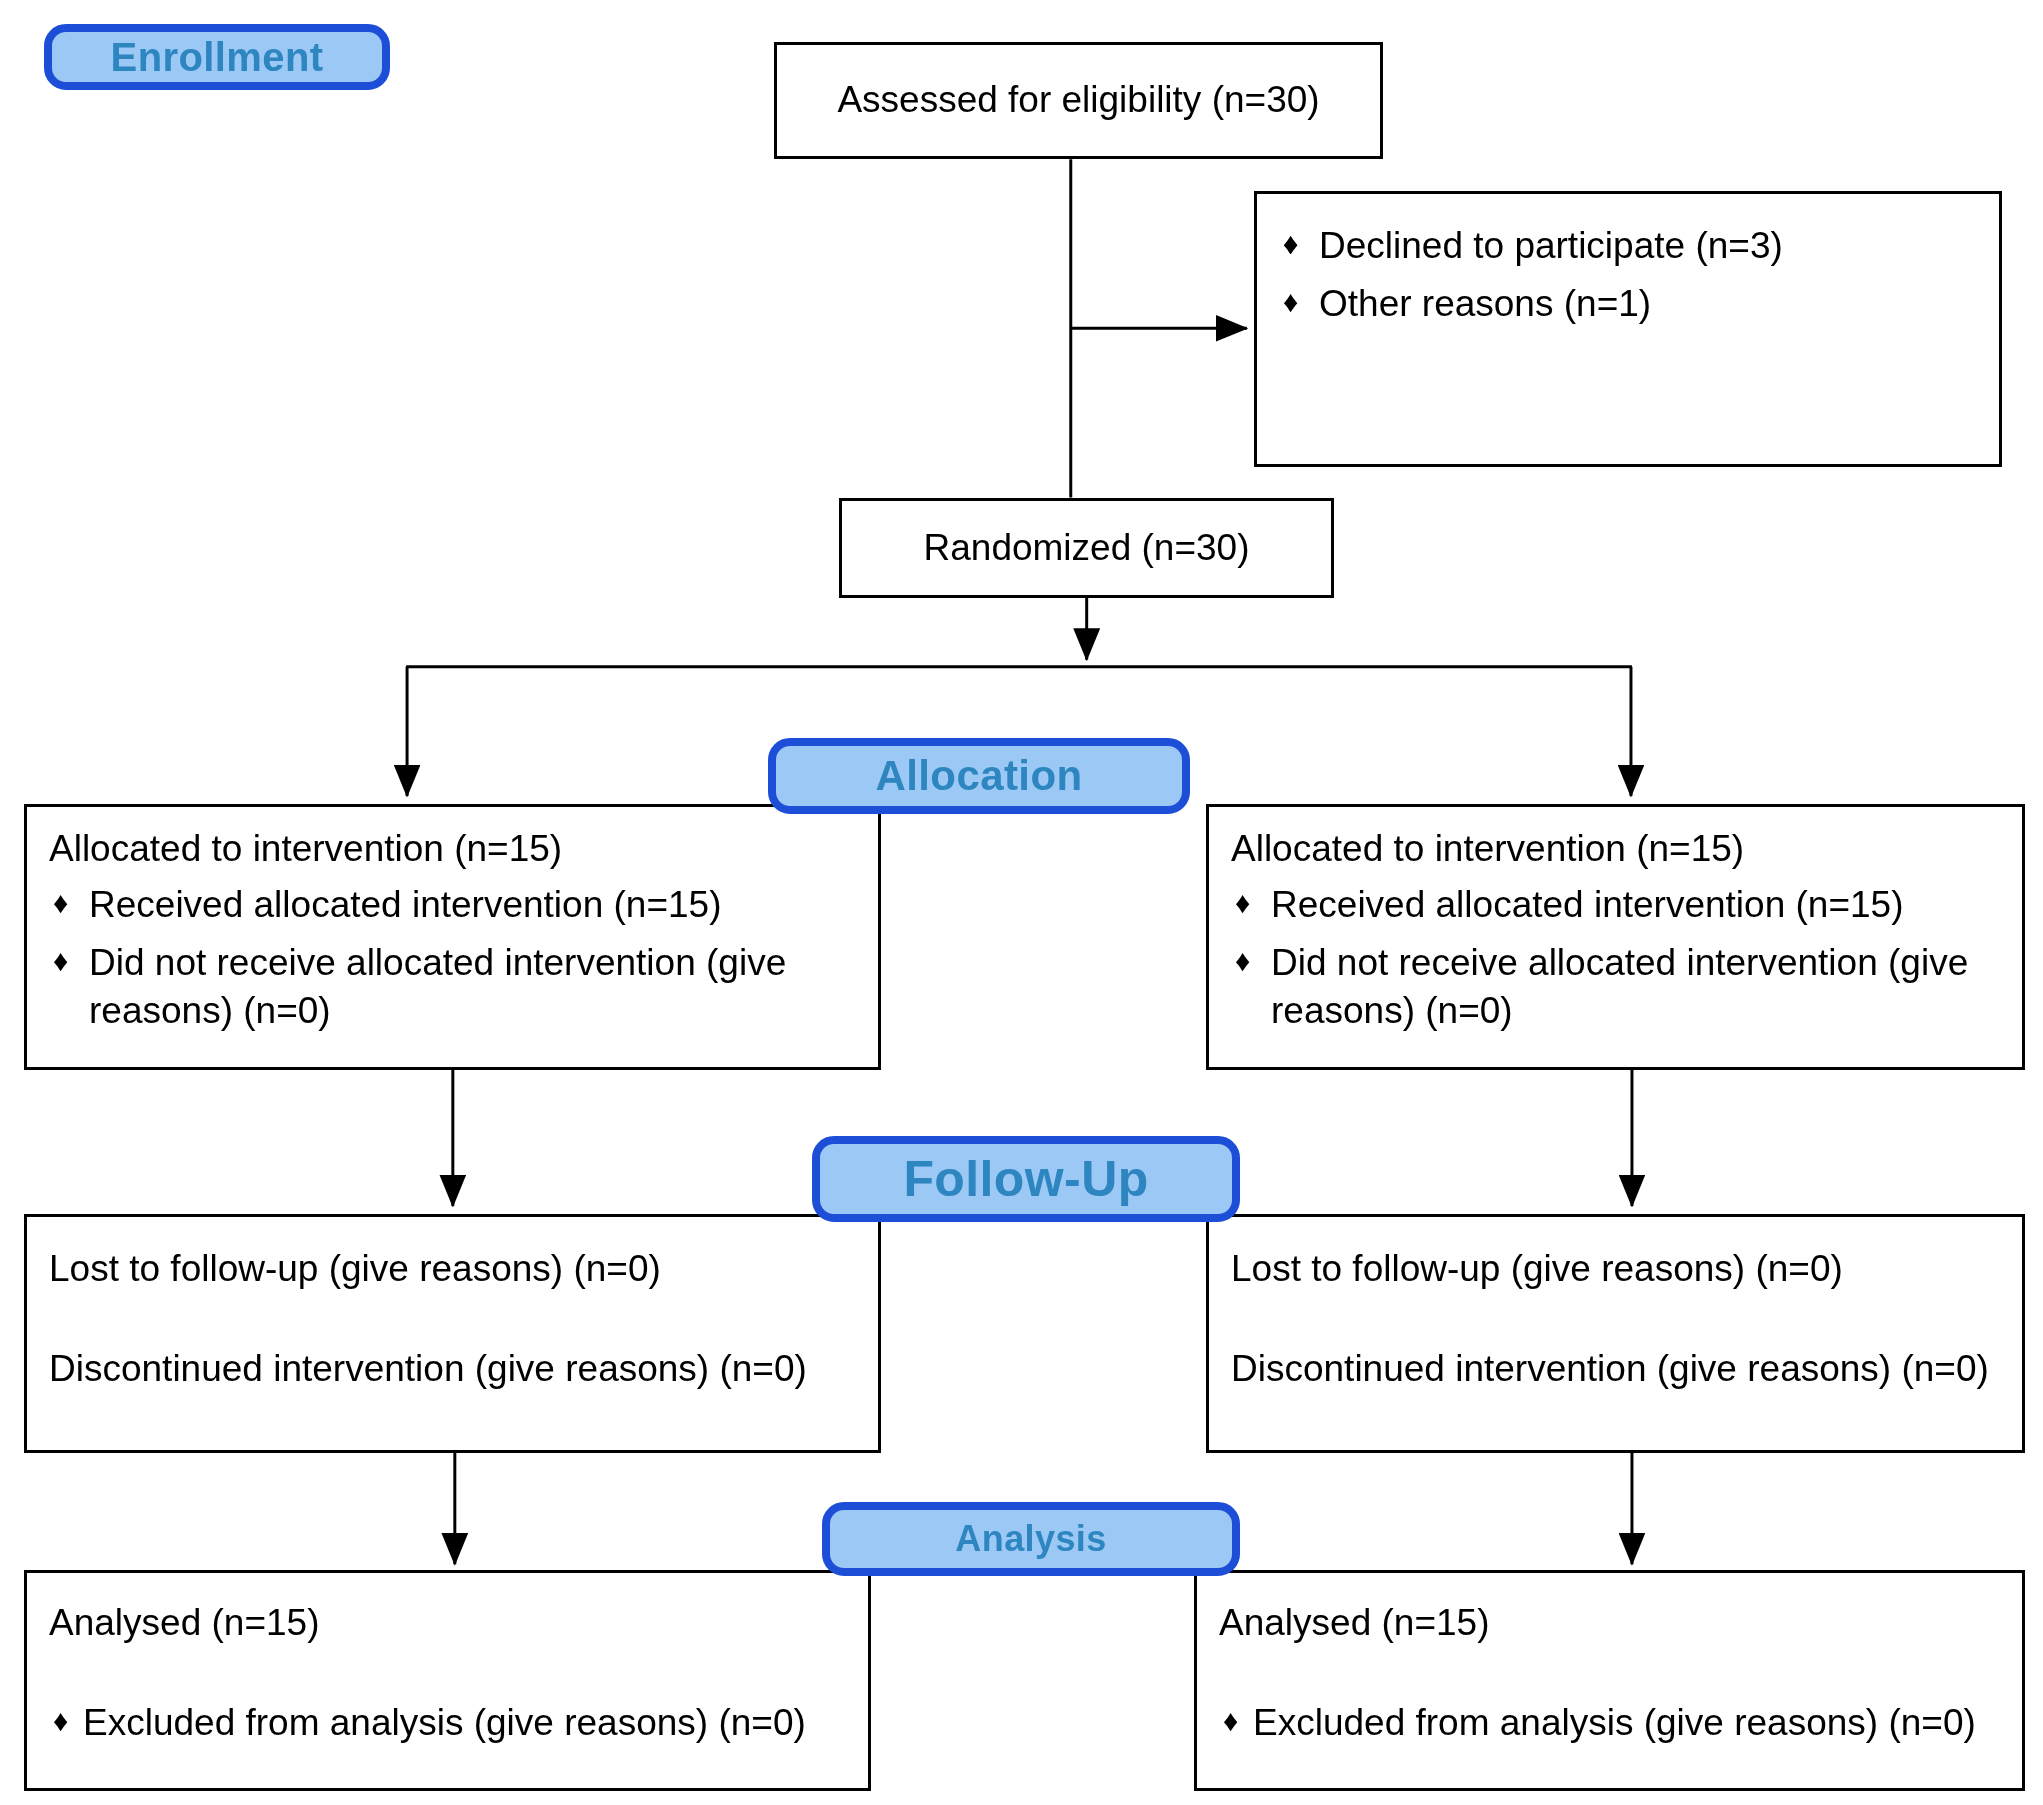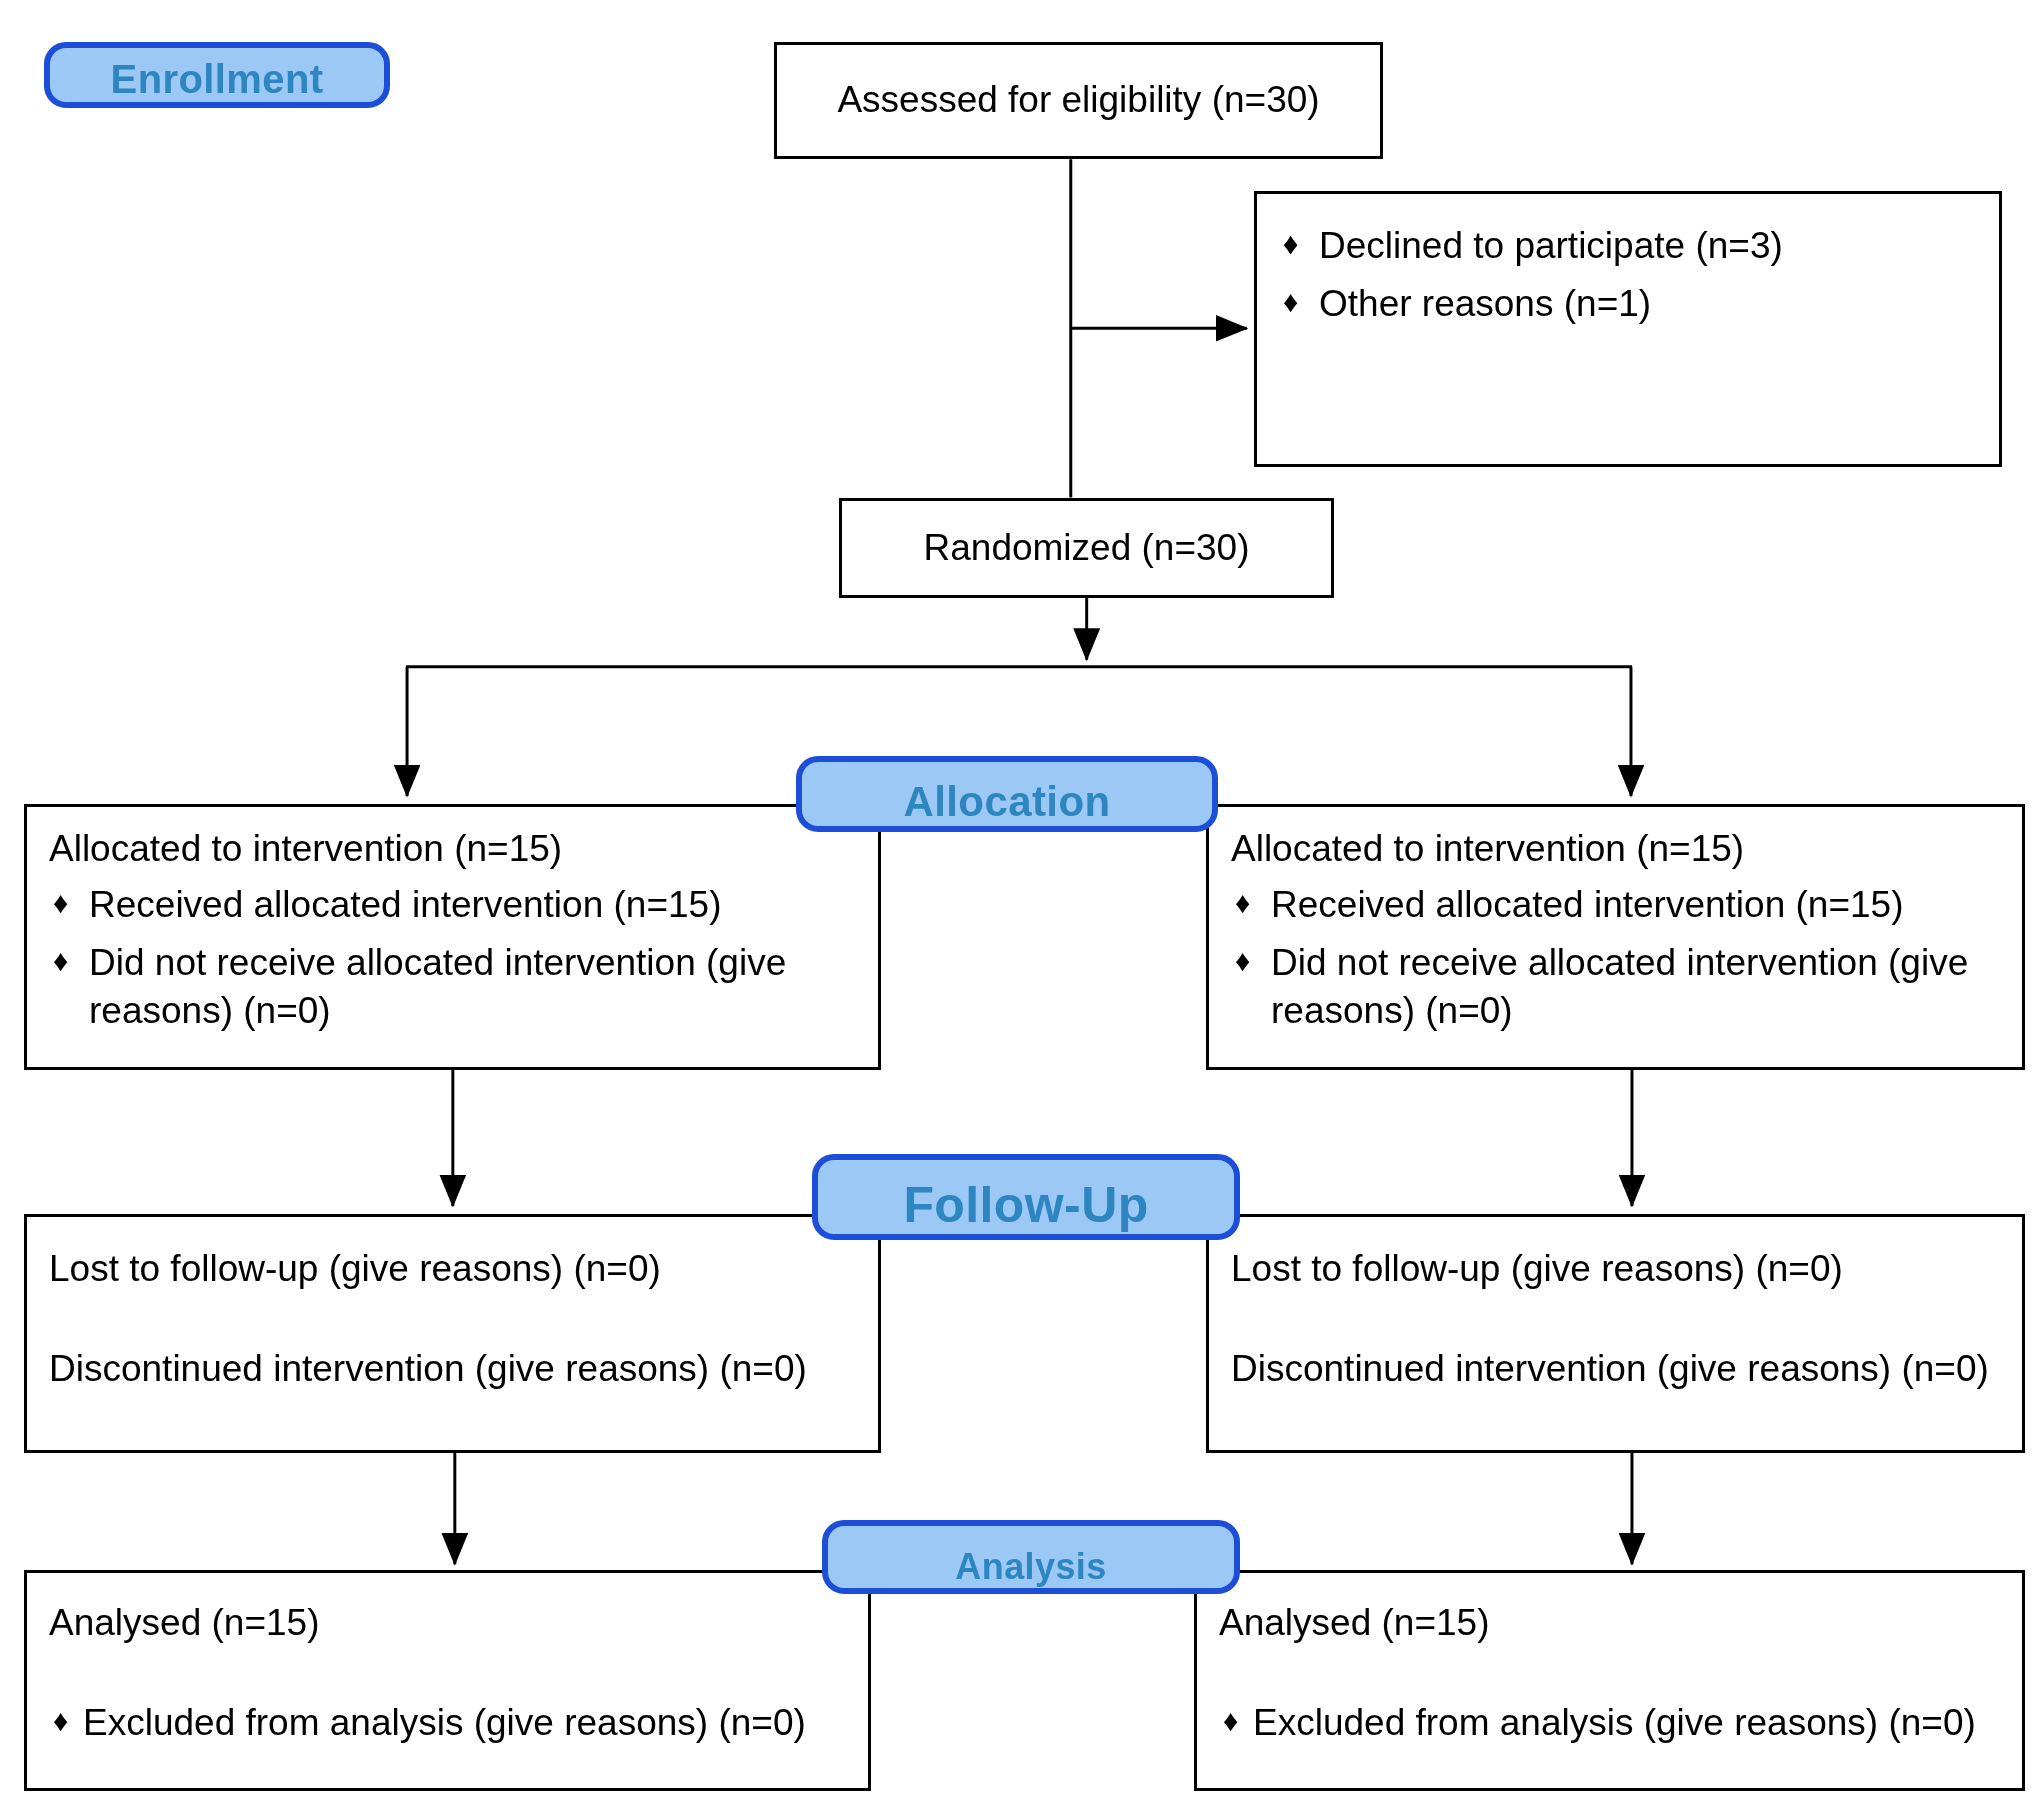--- a/index.html
+++ b/index.html
@@ -67,30 +67,29 @@
     line-height: 1.45;
   }
   .bullets.tight li {
     padding-left: 34px;
     margin-bottom: 4px;
   }
   .stage-label {
     position: absolute;
     box-sizing: border-box;
     background: #9CC8F5;
-    border: 6px solid #1d4ed8;
+    border: 8px solid #1d4ed8;
     border-radius: 22px;
     color: #2E86C1;
     font-weight: bold;
     display: flex;
-    align-items: flex-end;
+    align-items: center;
     justify-content: center;
     z-index: 5;
     letter-spacing: 0.4px;
-    margin-top: 18px;
   }
 </style>
 </head>
 <body>
 
 <div id="diagram">
 
   <svg class="connectors" viewBox="0 0 2054 1815">
     <defs>
       <marker id="arrowhead" markerWidth="11" markerHeight="9" refX="10.5" refY="4.5" orient="auto" markerUnits="strokeWidth">
@@ -172,21 +171,21 @@
           <span>Received allocated intervention (n=15)</span>
         </li>
         <li>
           <span class="dia">♦</span>
           <span>Did not receive allocated intervention (give reasons) (n=0)</span>
         </li>
       </ul>
     </div>
   </div>
 
-  <div class="stage-label" style="left:796px; top:738px; width:422px; height:76px; font-size:42px;">
+  <div class="stage-label" style="left:768px; top:738px; width:422px; height:76px; font-size:42px;">
     <span>Allocation</span>
   </div>
 
   <div class="node" style="left:24px; top:1214px; width:857px; height:239px;">
     <div class="body" style="padding-top:28px;">
       <div class="line" style="margin-bottom:52px;">Lost to follow-up (give reasons) (n=0)</div>
       <div class="line">Discontinued intervention (give reasons) (n=0)</div>
     </div>
   </div>
 

